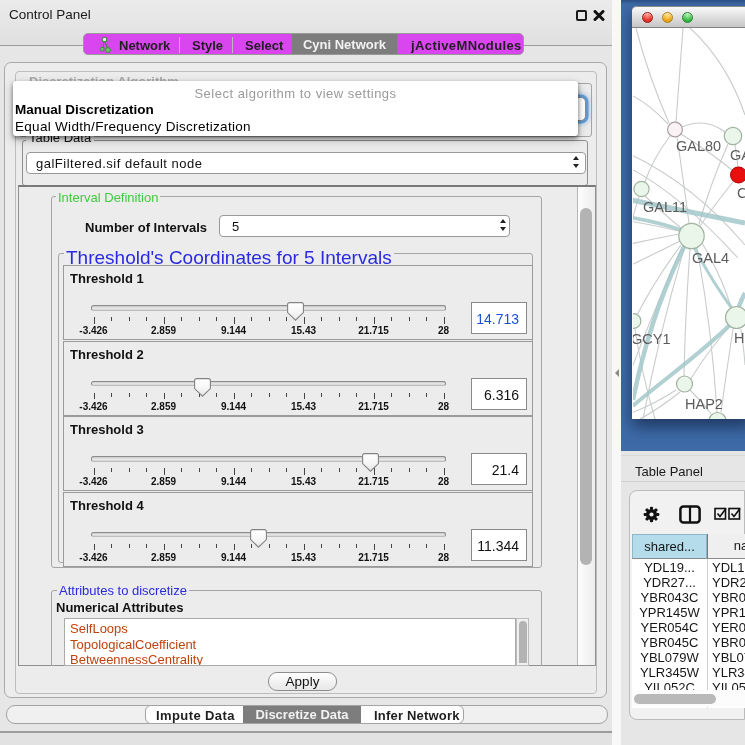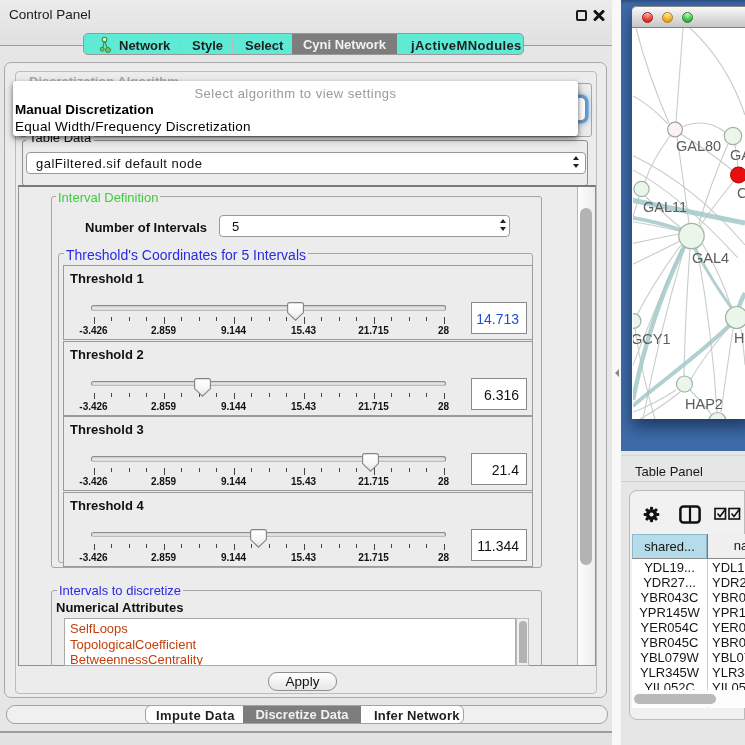--- a/index.html
+++ b/index.html
@@ -17,21 +17,21 @@
 
   <svg class="abs" style="left:593px;top:10px;" width="12" height="11" viewBox="0 0 12 11">
     <path d="M2 1.5 L10 9.5 M10 1.5 L2 9.5" stroke="#111" stroke-width="3" stroke-linecap="round"></path>
   </svg>
 </div>
 
 <div class="abs" id="mainpanel" style="left:4px;top:62px;width:603px;height:636px;background:#ececec;border:1px solid #a9a9a9;border-radius:7px;"></div>
 
 <div class="abs" style="left:15px;top:71px;width:582px;height:623px;background:#ececec;border:1px solid #bdbdbd;border-radius:4px;"></div>
 
-<div class="abs" style="left:83px;top:33px;width:441px;height:22px;background:#5eead4;border:1px solid #999;border-radius:5px;overflow:hidden;font-size:13px;font-weight:700;color:#1f1f1f;">
+<div class="abs" style="left:83px;top:33px;width:441px;height:22px;background:#d946ef;border:1px solid #999;border-radius:5px;overflow:hidden;font-size:13px;font-weight:700;color:#1f1f1f;">
   <svg class="abs" style="left:15px;top:2px;" width="13" height="18" viewBox="0 0 13 18">
     <path d="M5.5 4 L3.5 13 M5.5 4 L8.5 13.5" stroke="#3c8c3c" stroke-width="1.1" fill="none"></path>
     <circle cx="5.5" cy="3.5" r="2.3" fill="#e8f7e8" stroke="#3c8c3c" stroke-width="1.1"></circle>
     <circle cx="3.2" cy="13.2" r="2" fill="#6fbf6f" stroke="#3c8c3c" stroke-width="1"></circle>
     <circle cx="9" cy="14" r="2.5" fill="#6fbf6f" stroke="#3c8c3c" stroke-width="1"></circle>
   </svg>
   <div class="abs" style="left:35px;top:4px;">Network</div>
   <div class="abs" style="left:95px;top:3px;width:1px;height:16px;background:#bbb;"></div>
   <div class="abs" style="left:108px;top:4px;">Style</div>
   <div class="abs" style="left:148px;top:3px;width:1px;height:16px;background:#bbb;"></div>
@@ -70,21 +70,21 @@
 <div class="abs" style="left:56px;top:190px;font-size:13px;color:#3ecc3e;background:#ececec;padding:0 2px;">Interval Definition</div>
 
 <div class="abs" style="left:85px;top:220px;font-size:13px;font-weight:700;color:#111;">Number of Intervals</div>
 <div class="abs" style="left:219px;top:215px;width:291px;height:22px;background:#fff;border:1px solid #999;border-radius:4px;">
   <div class="abs" style="left:12px;top:3px;font-size:13px;color:#111;">5</div>
   <div class="abs" style="left:280px;top:3px;width:0;height:0;border-left:3.5px solid transparent;border-right:3.5px solid transparent;border-bottom:4.5px solid #222;"></div>
   <div class="abs" style="left:280px;top:11px;width:0;height:0;border-left:3.5px solid transparent;border-right:3.5px solid transparent;border-top:4.5px solid #222;"></div>
 </div>
 
 <div class="abs" style="left:58px;top:253px;width:475px;height:310px;border:1px solid #a5a5a5;border-radius:3px;"></div>
-<div class="abs" style="left:64px;top:247px;font-size:14px;color:#2a2ae0;background:#ececec;padding:0 2px;">Threshold's Coordinates for 5 Intervals</div>
+<div class="abs" style="left:64px;top:247px;font-size:19px;color:#2a2ae0;background:#ececec;padding:0 2px;">Threshold's Coordinates for 5 Intervals</div>
 
 <div id="thresholds">
     <div class="abs" style="left:63px;top:265px;width:470px;height:75px;border:1px solid #9a9a9a;background:#ececec;">
       <div class="abs" style="left:6px;top:5px;font-size:13px;font-weight:700;color:#111;">Threshold 1</div>
       <div class="abs" style="left:27px;top:39px;width:355px;height:5.5px;border-radius:2.5px;background:linear-gradient(180deg,#c9c9c9,#e9e9e9 60%,#d2d2d2);border:1px solid #8c8c8c;border-bottom-color:#bdbdbd;"></div>
       <div class="abs" style="left:29.5px;top:51px;width:1px;height:6.5px;background:#444;"></div>
       <div class="abs" style="left:47px;top:51px;width:1px;height:4px;background:#444;"></div>
       <div class="abs" style="left:64.5px;top:51px;width:1px;height:4px;background:#444;"></div>
       <div class="abs" style="left:82px;top:51px;width:1px;height:4px;background:#444;"></div>
       <div class="abs" style="left:99.5px;top:51px;width:1px;height:6.5px;background:#444;"></div>
@@ -252,21 +252,21 @@
           </linearGradient>
         </defs>
   </svg>
       <div class="abs" style="left:407px;top:36px;width:56px;height:32px;background:#fff;border:1px solid #8a8a8a;">
         <div class="abs" style="right:7px;top:8px;font-size:14px;color:#111;">11.344</div>
       </div>
     </div>
   </div>
 
 <div class="abs" style="left:51px;top:590px;width:491px;height:90px;border:1px solid #a5a5a5;border-radius:3px;clip-path:inset(0 0 14px 0);"></div>
-<div class="abs" style="left:57px;top:583px;font-size:13px;color:#2a2ae0;background:#ececec;padding:0 2px;">Intervals to discretize</div>
+<div class="abs" style="left:57px;top:583px;font-size:13px;color:#2a2ae0;background:#ececec;padding:0 2px;">Attributes to discretize</div>
 <div class="abs" style="left:56px;top:600px;font-size:13px;font-weight:700;color:#111;">Numerical Attributes</div>
 <div class="abs" style="left:64px;top:618px;width:452px;height:48px;background:#fff;border:1px solid #aaa;overflow:hidden;">
   <div style="padding:2px 0 0 5px;font-size:13px;color:#c2410c;line-height:15.5px;">SelfLoops<br>TopologicalCoefficient<br>BetweennessCentrality</div>
 </div>
 <div class="abs" style="left:516px;top:618px;width:13px;height:48px;background:#f0f0f0;border:1px solid #bbb;"></div>
 <div class="abs" style="left:519px;top:621px;width:8px;height:60px;background:#b3b3b3;border-radius:4px;clip-path:inset(0 0 18px 0);"></div>
 
 <div class="abs" style="left:268px;top:672px;width:69px;height:19px;background:linear-gradient(180deg,#ffffff,#e7e7e7);border:1px solid #8e8e8e;border-radius:9px;text-align:center;font-size:13.5px;color:#111;line-height:18px;">Apply</div>
 
 <div class="abs" style="left:6px;top:705px;width:602px;height:19px;background:#f0f0f0;border:1px solid #a3a3a3;border-radius:9px;"></div>

